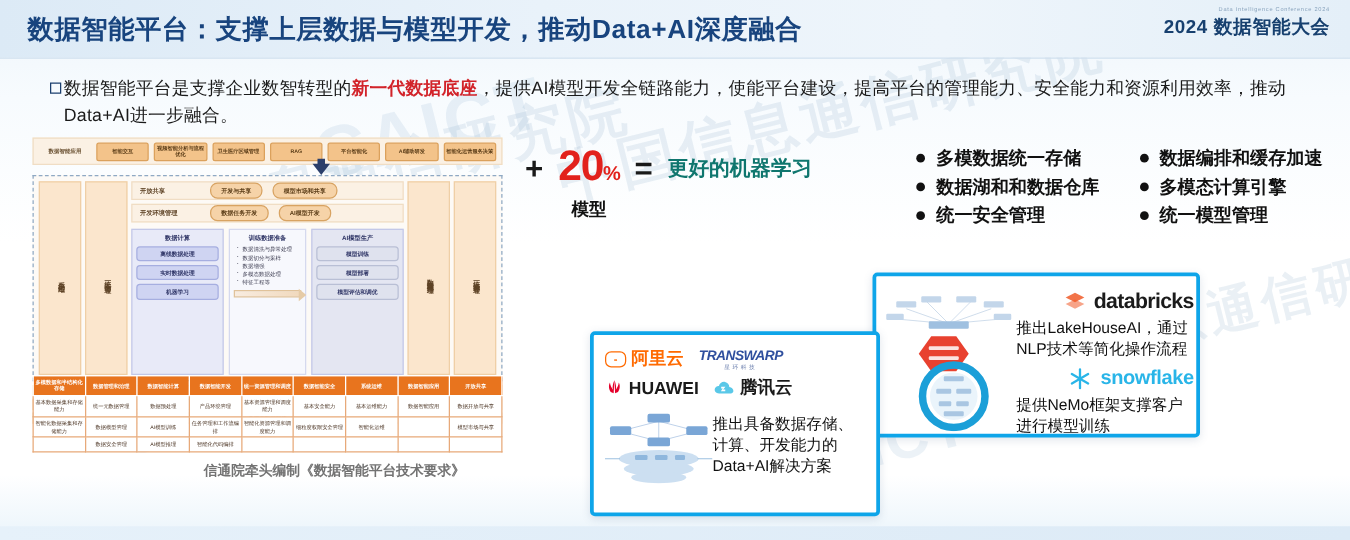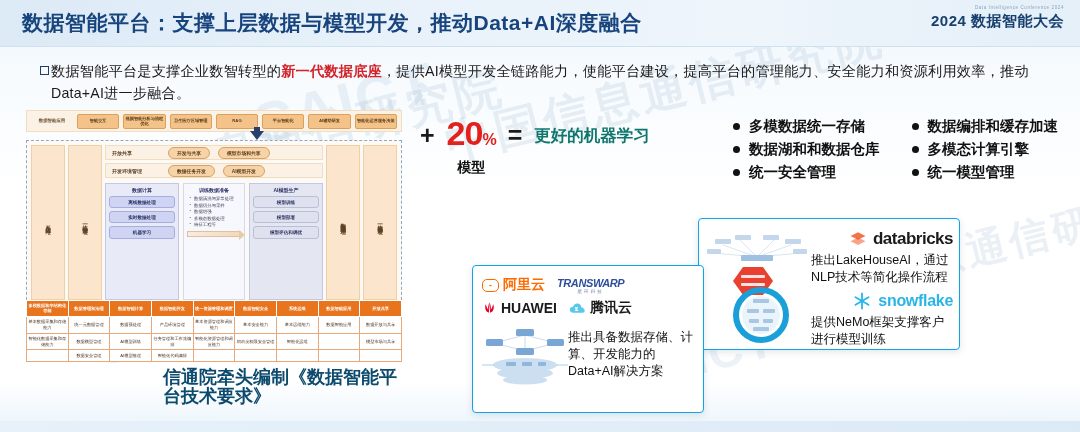--- a/index.html
+++ b/index.html
@@ -153,41 +153,41 @@
     background: #e8741e; color: #fff; font-size: 4.2px; font-weight: 700;
     border: 0.6px solid #fff; padding: 2px 1px; line-height: 5.4px; text-align: center;
   }
   #req-table td {
     border: 0.6px solid #e7a979; font-size: 4.2px; color: #4a3322; line-height: 5.4px;
     padding: 2.5px 1px; text-align: center; background: #fff; vertical-align: middle;
   }
 
   #caption {
     position: absolute; left: 163px; top: 368px; width: 250px;
-    font-size: 18px; font-weight: 800; color: #0c4a6e; line-height: 19px;
+    font-size: 11px; font-weight: 800; color: #737373; line-height: 19px;
   }
 
   
   #ratio { position: absolute; left: 420px; top: 118px; display: flex; align-items: flex-start; gap: 12px; }
   .num-col { text-align: center; }
   .num { font-size: 34px; font-weight: 900; color: #e2211c; line-height: 30px; letter-spacing: -1px; }
   .num .pct { font-size: 16px; font-weight: 800; color: #e2211c; }
   .num-cap { font-size: 14px; font-weight: 800; color: #111; margin-top: 4px; }
   .op { font-size: 25px; font-weight: 800; color: #1a1a1a; line-height: 34px; }
   #ratio-result { font-size: 16.5px; font-weight: 700; color: #0f766e; line-height: 34px; white-space: nowrap; }
 
   
   #feat-cols { position: absolute; left: 733px; top: 117px; display: flex; gap: 32px; }
   .feat-col { display: flex; flex-direction: column; gap: 4px; }
   .feat-li { display: flex; align-items: center; gap: 9px; font-size: 14.5px; font-weight: 700; color: #111; white-space: nowrap; }
   .dot { width: 7px; height: 7px; border-radius: 50%; background: #111; flex: 0 0 auto; }
 
   
   .card {
-    position: absolute; background: #fff; border: 1px solid #0ea5e9; border-radius: 4px;
+    position: absolute; background: #fff; border: 3px solid #0ea5e9; border-radius: 4px;
     box-shadow: 0 2px 7px rgba(70,100,135,0.17);
   }
   #card-dbx { left: 698px; top: 218px; width: 262px; height: 132px; padding: 6px 8px; }
   #card-cloud { left: 472px; top: 265px; width: 232px; height: 148px; padding: 7px 9px; }
 
   .brand-row { display: flex; align-items: center; justify-content: flex-end; gap: 6px; }
   .dbx-name { font-size: 17px; font-weight: 800; color: #1b1b1b; letter-spacing: -0.5px; }
   .snow-name { font-size: 16px; font-weight: 600; color: #29b5e8; letter-spacing: -0.3px; }
   .card-text { font-size: 12.5px; color: #111; line-height: 17px; text-align: left; }
   #dbx-right { position: absolute; left: 112px; top: 10px; width: 142px; }

